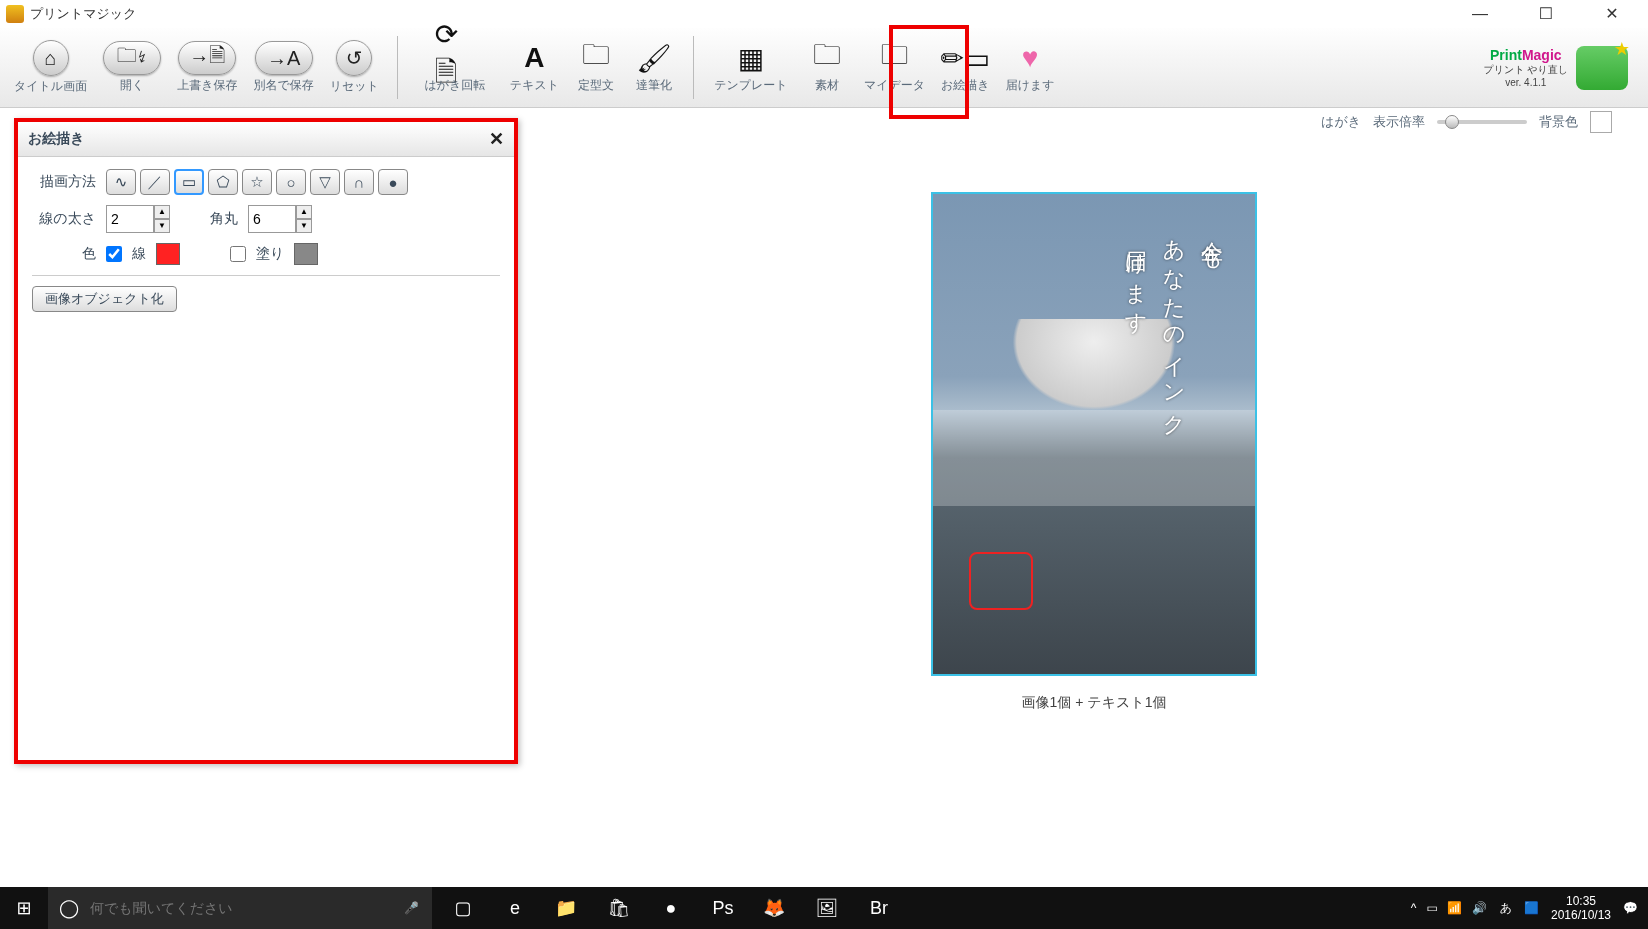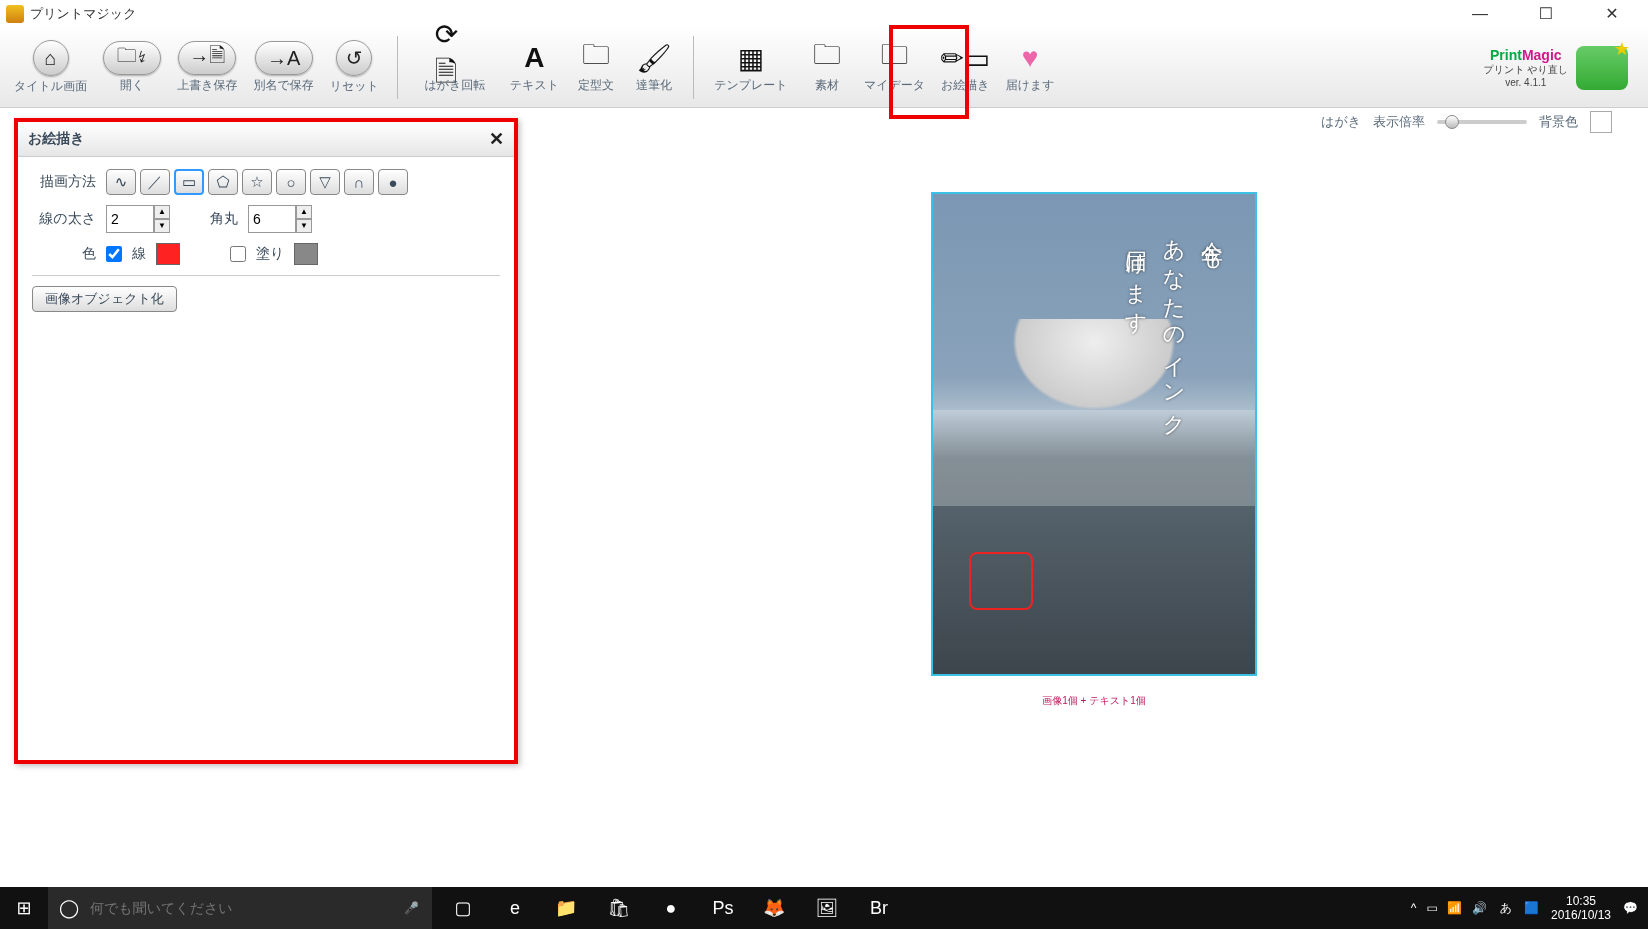--- a/index.html
+++ b/index.html
@@ -62,21 +62,21 @@
 
 .stage { position:absolute; left:540px; right:0; top:138px; bottom:42px; display:flex; flex-direction:column; align-items:center; }
 .postcard { width: 326px; height: 484px; border:2px solid #3bc1e6; background: linear-gradient(#7b97b3 0%, #8aa2ba 38%, #aabccc 45%, #5c6a74 55%, #3d454c 100%); position:relative; overflow:hidden; margin-top: 54px;}
 .mountain { position:absolute; top:26%; left:0; right:0; height:48%; background: radial-gradient(ellipse 60% 70% at 50% 10%, #eee, #ccc 40%, transparent 42%); }
 .haze { position:absolute; top:45%; left:0; right:0; height:20%; background: rgba(255,255,255,.25); }
 .vt { position:absolute; top:30px; writing-mode: vertical-rl; color:#fff; font-size:22px; font-family: "Yu Mincho", serif; letter-spacing:4px; text-shadow:0 0 3px rgba(0,0,0,.6); }
 .vt.c1{ right:28px; }
 .vt.c2{ right:66px; }
 .vt.c3{ right:104px; top:40px;}
 .redrect { position:absolute; left:36px; bottom:64px; width:64px; height:58px; border:2px solid #e22; border-radius:8px; }
-.status { margin-top:18px; font-size:10px; color:#be185d; }
+.status { margin-top:18px; font-size:14px; color:#404040; }
 
 
 .hilite { position:absolute; left:889px; top:25px; width:80px; height:94px; border:4px solid #e00; z-index:10; }
 
 
 .taskbar { position:absolute; left:0; right:0; bottom:0; height:42px; background:#111; display:flex; align-items:center; color:#fff; font-size:12px; }
 .tb-start { width:48px; height:42px; display:flex;align-items:center;justify-content:center; font-size:18px; }
 .tb-search { display:flex; align-items:center; background:#2a2a2a; height:42px; width:384px; }
 .tb-search .sico { width:42px; text-align:center; font-size:18px; color:#fff; }
 .tb-search input { flex:1; background:transparent; border:none; color:#aaa; font-size:14px; outline:none; }

